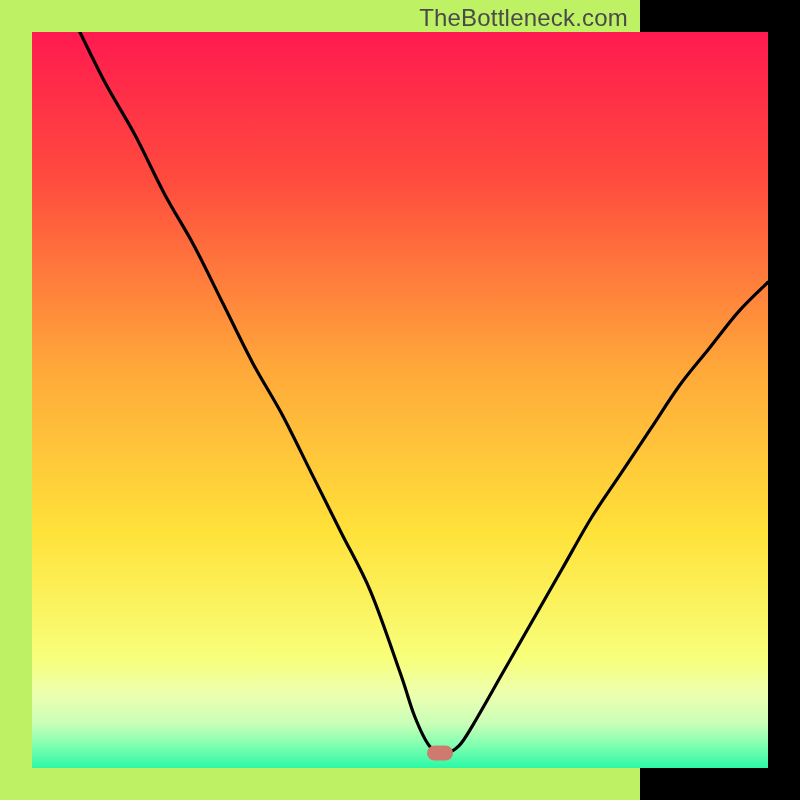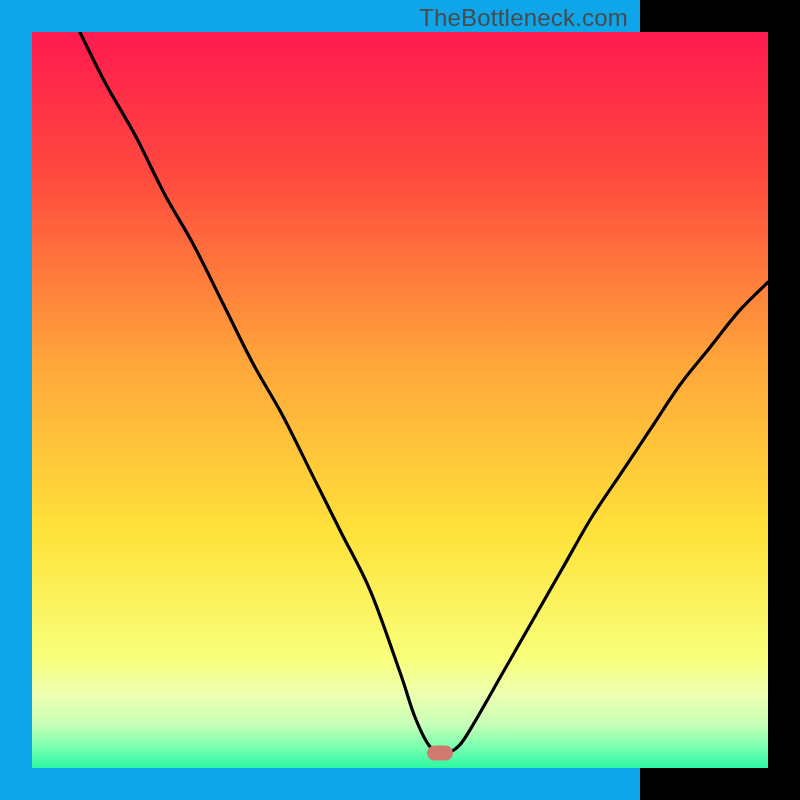--- a/index.html
+++ b/index.html
@@ -10,21 +10,21 @@
     background: #000;
     overflow: hidden;
     font-family: Arial, Helvetica, sans-serif;
   }
   .frame {
     position: absolute;
     left: 0;
     top: 0;
     width: 640px;
     height: 800px;
-    background: #0ea5e9;
+    background: #bef264;
   }
   .watermark {
     position: absolute;
     top: 4px;
     right: 12px;
     color: #4a4a4a;
     font-size: 24px;
     font-weight: 400;
     letter-spacing: 0.2px;
     z-index: 20;

